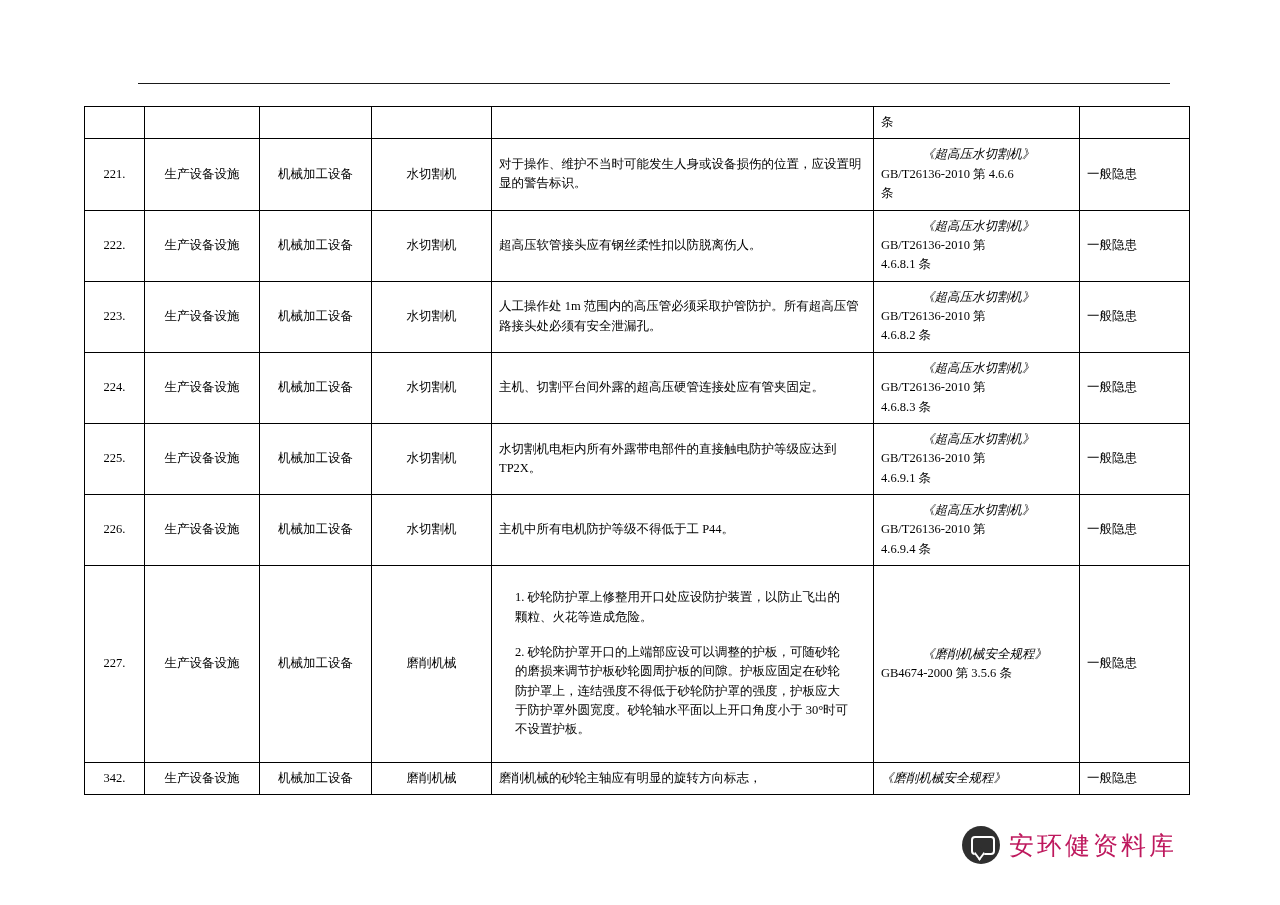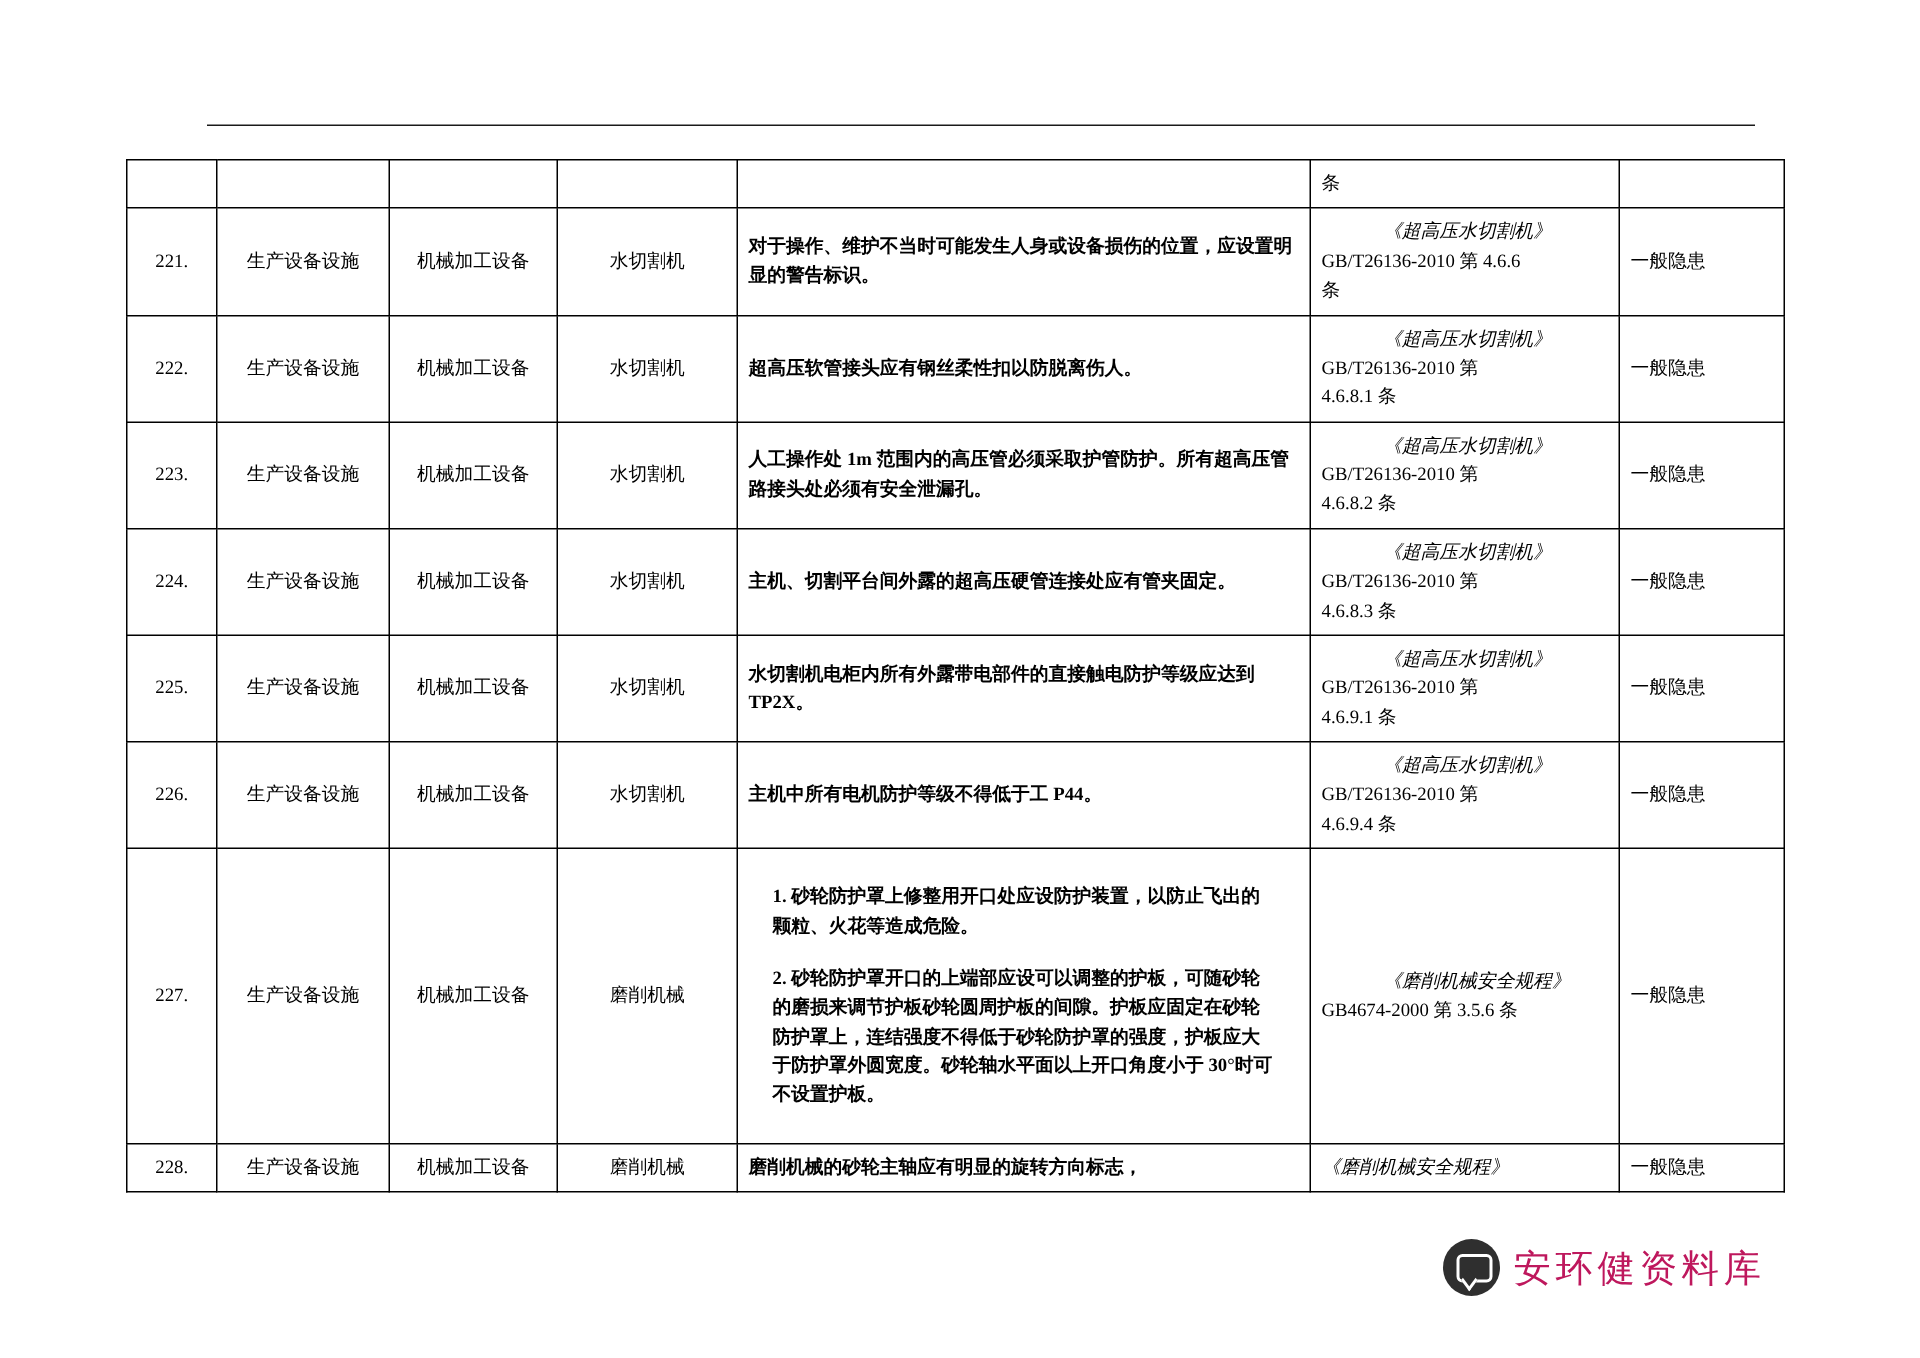--- a/index.html
+++ b/index.html
@@ -51,21 +51,21 @@
   col.c-sub    { width: 112px; }
   col.c-dev    { width: 120px; }
   col.c-desc   { width: 382px; }
   col.c-std    { width: 206px; }
   col.c-level  { width: 110px; }
 
   td.num   { text-align: center; }
   td.cat   { text-align: center; margin-left: 20px; }
   td.sub   { text-align: center; }
   td.dev   { text-align: center; }
-  td.desc  { text-align: left; font-weight: bold; }
+  td.desc  { text-align: left; }
   td.std   { text-align: left; }
   td.level { text-align: left; }
 
   .row-head td {
     height: 16px;
     padding: 1px 7px;
   }
   .std-italic {
     font-style: italic;
     margin-left: 41px;
@@ -242,21 +242,21 @@
           <p>2. 砂轮防护罩开口的上端部应设可以调整的护板，可随砂轮的磨损来调节护板砂轮圆周护板的间隙。护板应固定在砂轮防护罩上，连结强度不得低于砂轮防护罩的强度，护板应大于防护罩外圆宽度。砂轮轴水平面以上开口角度小于 30°时可不设置护板。</p>
         </td>
         <td class="std">
           <div class="std-italic">《磨削机械安全规程》</div>
           <div>GB4674-2000 第 3.5.6 条</div>
         </td>
         <td class="level">一般隐患</td>
       </tr>
 
       <tr>
-        <td class="num">228.</td>
+        <td class="num">342.</td>
         <td class="cat">生产设备设施</td>
         <td class="sub">机械加工设备</td>
         <td class="dev">磨削机械</td>
         <td class="desc">磨削机械的砂轮主轴应有明显的旋转方向标志，</td>
         <td class="std std-italic">《磨削机械安全规程》</td>
         <td class="level">一般隐患</td>
       </tr>
 
     </tbody>
   </table>

